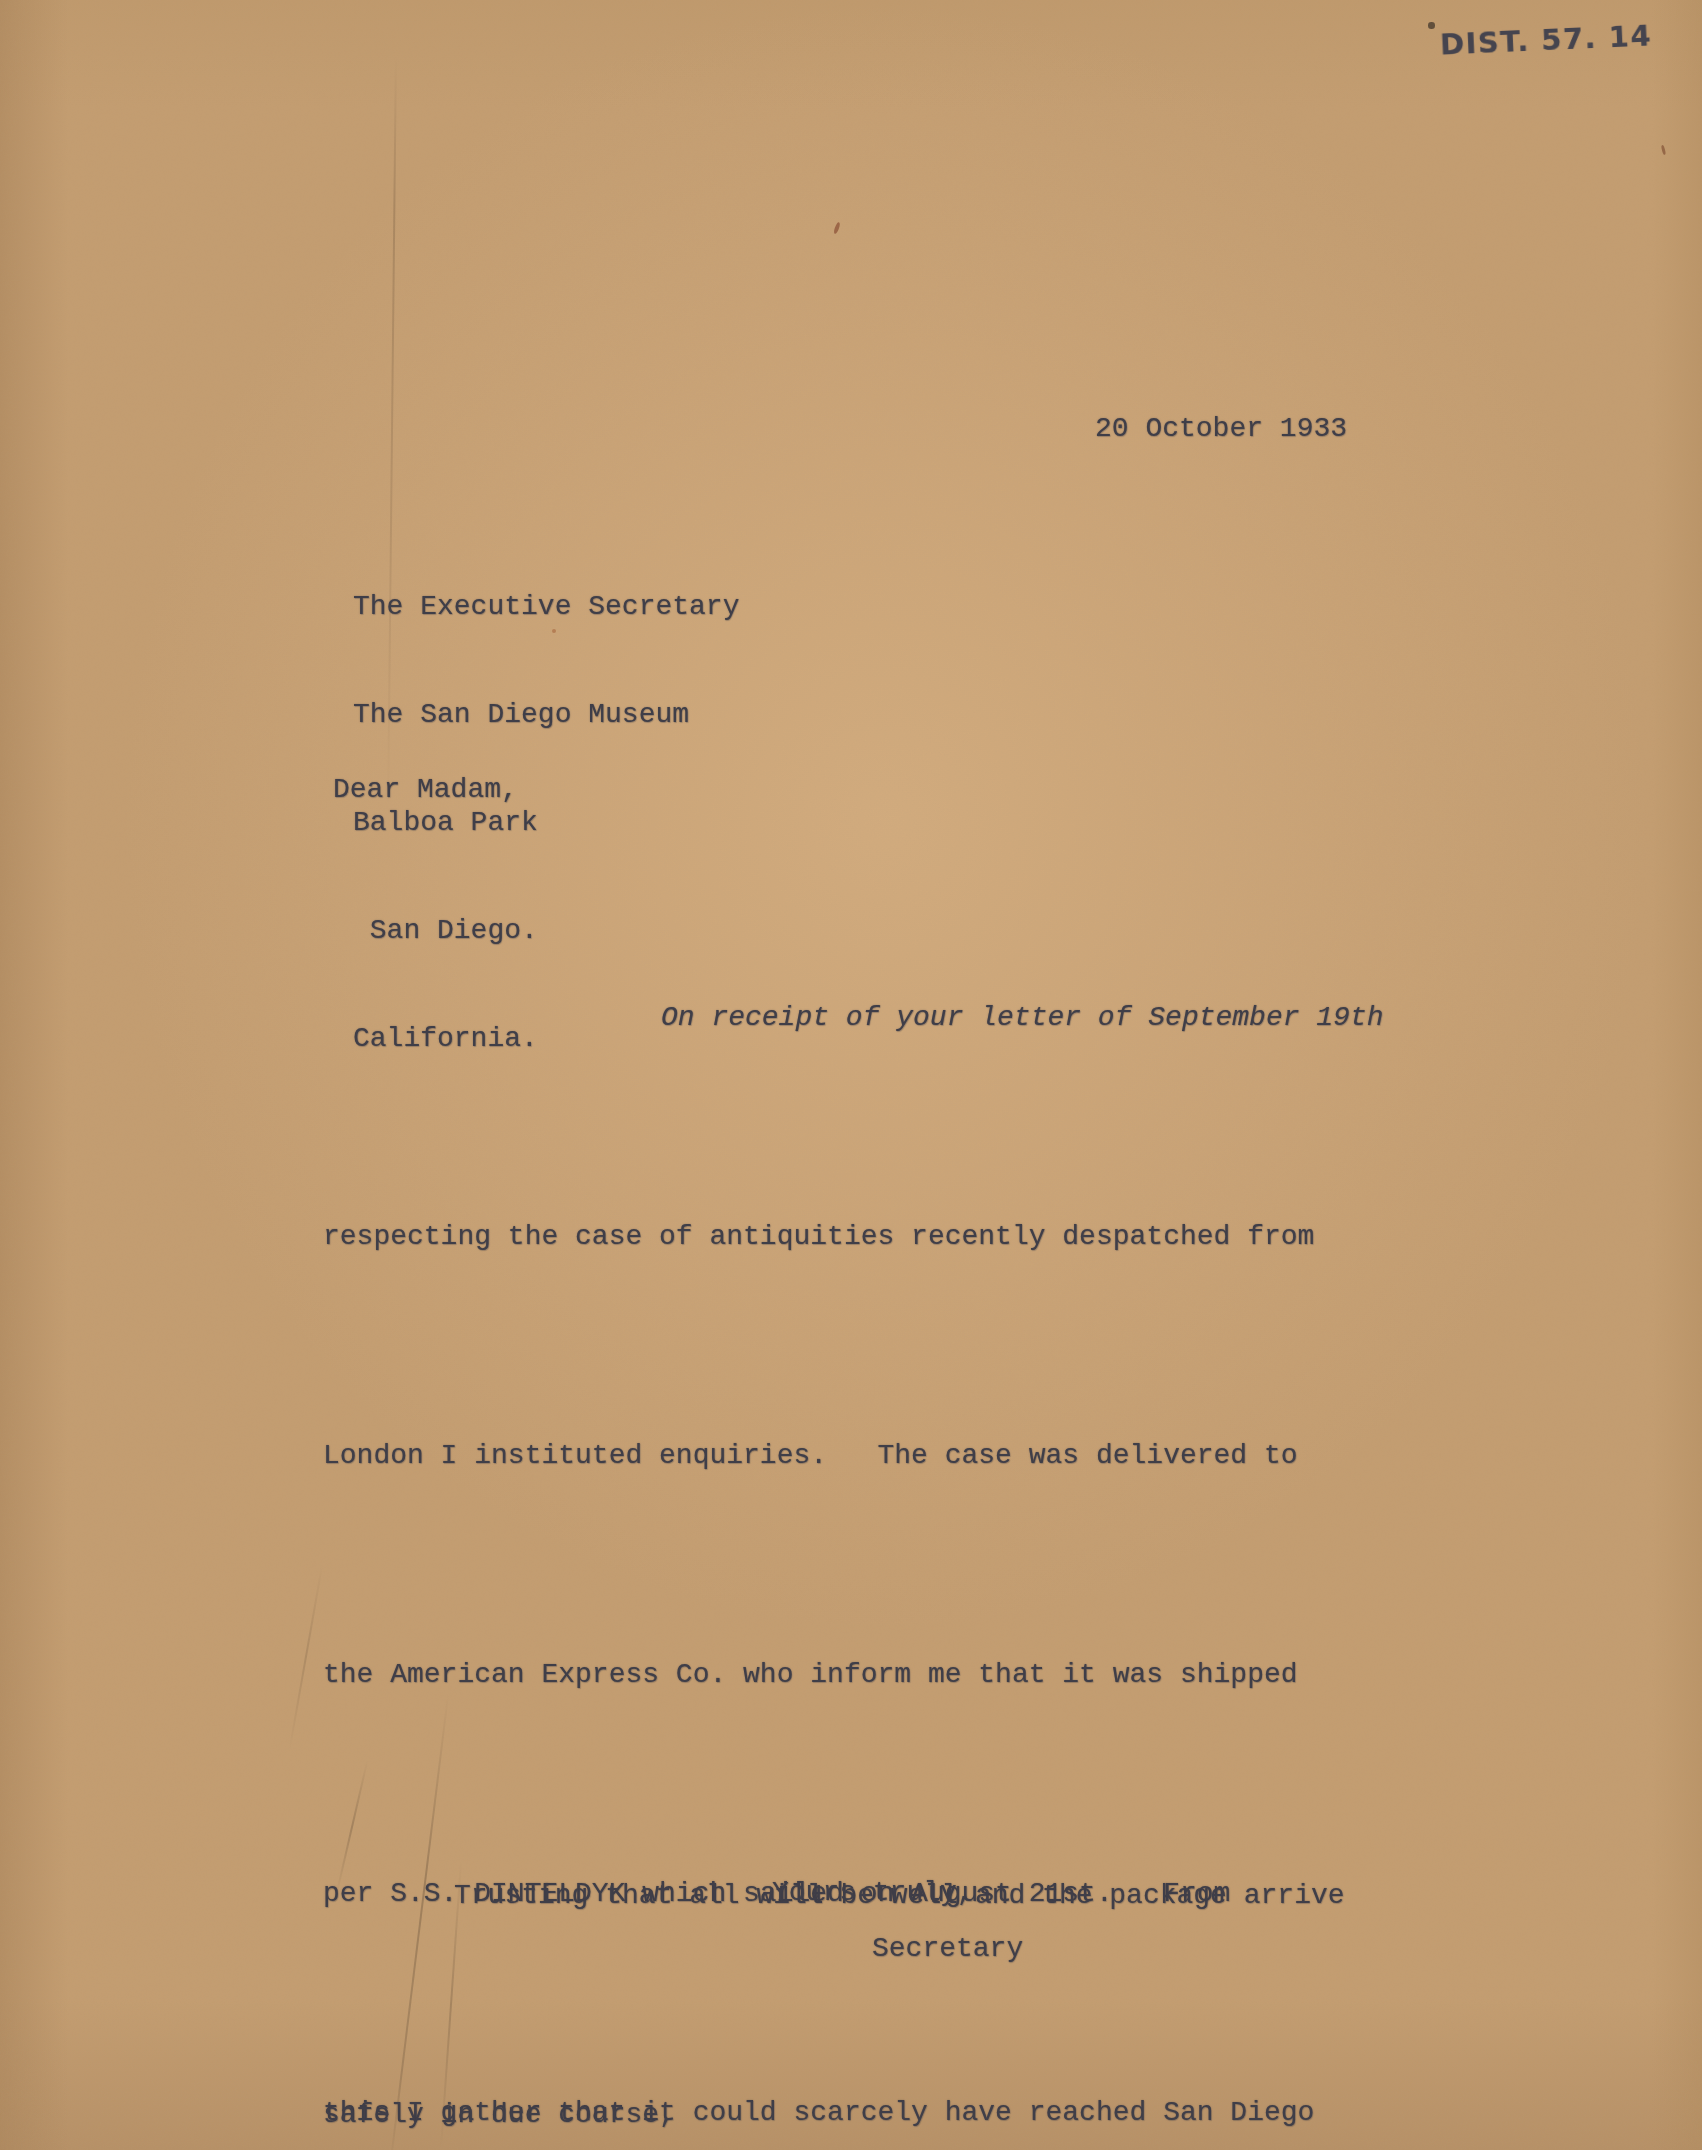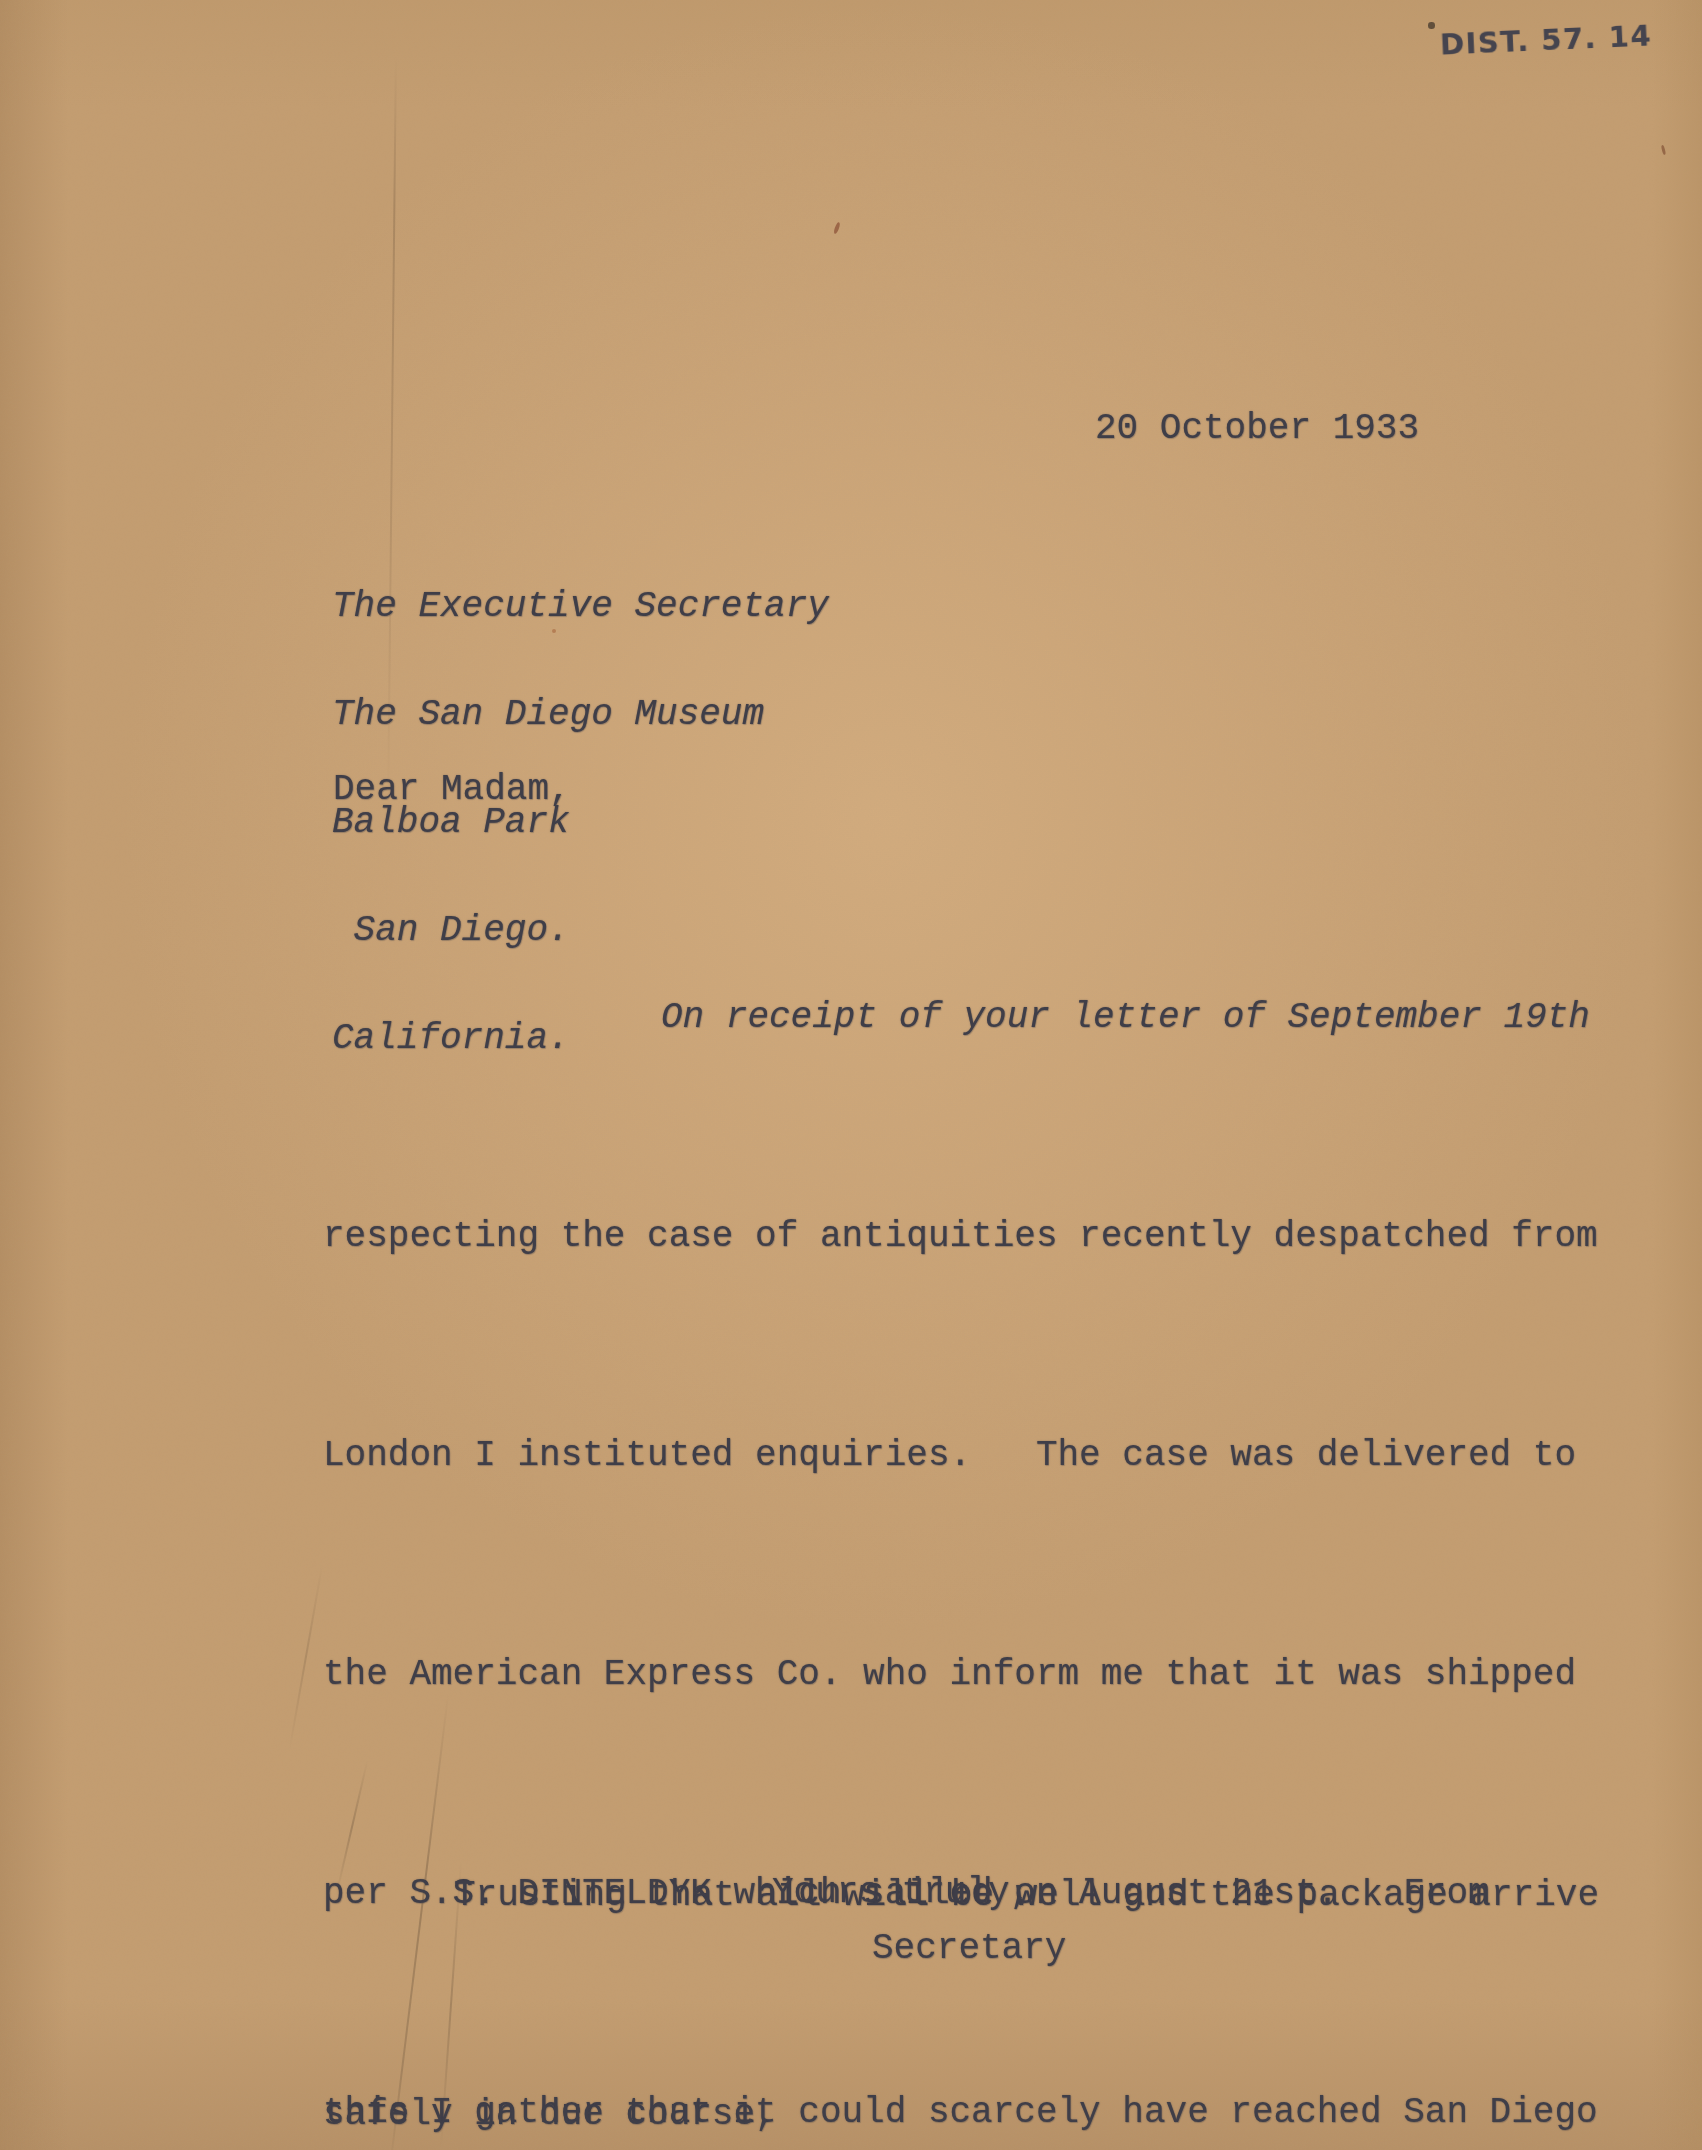--- a/index.html
+++ b/index.html
@@ -17,41 +17,41 @@
     background-color: #c49d70;
     font-family: "Liberation Mono", "DejaVu Sans Mono", monospace;
   }
   .grain {
     position: absolute; inset: 0; width: 100%; height: 100%;
     opacity: 0.5; pointer-events: none;
   }
   .typed {
     position: absolute;
     color: #3f3e48;
-    font-size: 36px;
+    font-size: 28px;
     line-height: 36px;
     white-space: pre;
     text-shadow: 0 0 1.5px rgba(63,62,72,0.55), 0.7px 0.7px 0.7px rgba(63,62,72,0.25);
     filter: blur(0.2px);
   }
   .annotation {
     position: absolute;
     left: 1440px; top: 23px;
     font-family: "DejaVu Sans", sans-serif;
     font-size: 29px;
     font-weight: bold;
     letter-spacing: 1.5px;
     color: #45444e;
     transform: rotate(-2.5deg);
     filter: blur(0.2px);
     text-shadow: 0 0 0.7px rgba(69,68,78,0.5);
     white-space: pre;
   }
   .date-line   { left: 1095px; top: 411px; }
-  .recipient   { left: 332px;  top: 517px; font-style: italic; }
+  .recipient   { left: 353px;  top: 517px; }
   .salutation  { left: 333px;  top: 772px; text-align: center; }
   .para        { left: 323px;  line-height: 73px; }
   .para1       { top: 835px; }
   .para2       { top: 1713px; }
   .para1 .bline:first-child { padding-left: 338px; font-style: italic; }
   .para2 .bline:first-child { padding-left: 131px; text-align: center; }
   .valediction { left: 772px; top: 1875px; }
   .signature   { left: 872px; top: 1931px; }
   .crease {
     position: absolute; pointer-events: none;

